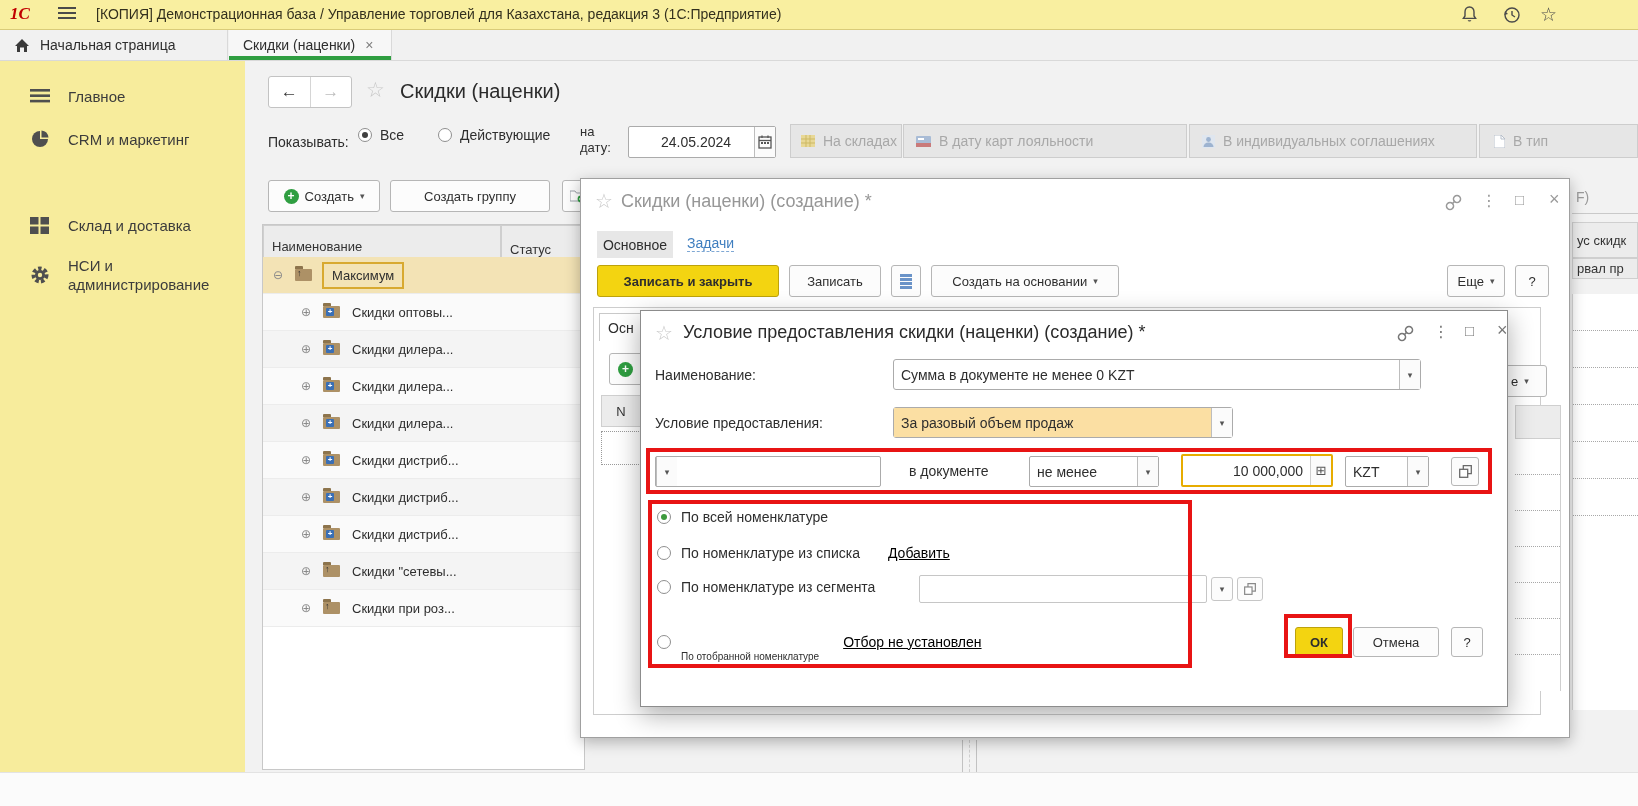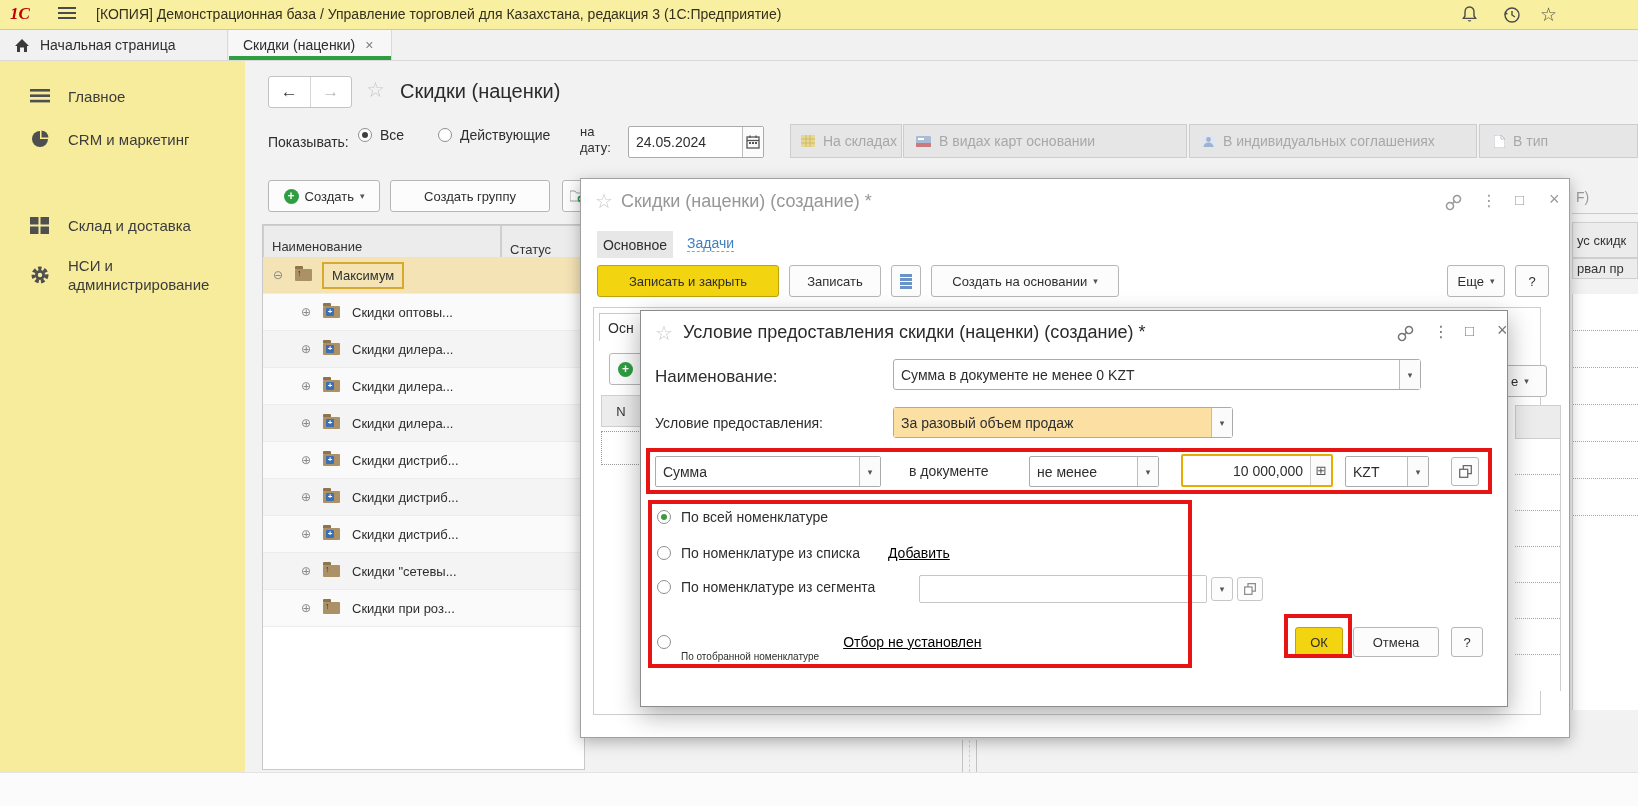--- a/index.html
+++ b/index.html
@@ -3,21 +3,21 @@
 <meta charset="utf-8">
 <style>
   html,body{margin:0;padding:0;background:#e9e9e9;}
   *{box-sizing:border-box;}
   .screen{position:relative;width:1638px;height:806px;overflow:hidden;
     font-family:"Liberation Sans","DejaVu Sans",sans-serif;font-size:13px;color:#2e2e2e;background:#f2f2f2;}
   .abs{position:absolute;}
   
   .btn{display:flex;align-items:center;justify-content:center;gap:6px;background:#fcfcfc;
     border:1px solid #b6b6b6;border-radius:3px;font-size:13px;color:#2e2e2e;cursor:default;}
-  .btn-yellow{background:#f3d411;border-color:#bda20c;font-weight:normal;}
+  .btn-yellow{background:#f3d411;border-color:#bda20c;font-weight:bold;}
   .caret{font-size:9px;color:#555;}
   
   .combo{display:flex;align-items:stretch;background:#fff;border:1px solid #ababab;border-radius:2px;}
   .combo .val{flex:1;display:flex;align-items:center;padding:0 7px;white-space:nowrap;overflow:hidden;}
   .combo .dd{width:21px;display:flex;align-items:center;justify-content:center;border-left:1px solid #bdbdbd;background:#fbfbfb;}
   
   .radio{width:14px;height:14px;border:1px solid #8f8f8f;border-radius:50%;background:#fff;position:relative;flex:none;}
   .radio.sel::after{content:"";position:absolute;left:3px;top:3px;width:6px;height:6px;border-radius:50%;background:#3d9a3d;}
   .radio.sel.dark::after{background:#3f3f3f;}
   .lbl{font-size:13px;color:#2e2e2e;white-space:nowrap;}
@@ -138,21 +138,21 @@
   <div class="abs" style="left:268px;top:134px;font-size:14px;">Показывать:</div>
   <div class="abs" style="left:358px;top:127px;display:flex;align-items:center;gap:8px;">
     <span class="radio sel dark"></span>
     <span style="font-size:14px;">Все</span>
   </div>
   <div class="abs" style="left:438px;top:127px;display:flex;align-items:center;gap:8px;">
     <span class="radio"></span>
     <span style="font-size:14px;">Действующие</span>
   </div>
   <div class="abs" style="left:580px;top:124px;width:44px;font-size:13px;line-height:16px;white-space:normal;">на дату:</div>
-  <div class="abs combo" style="left:628px;top:126px;width:136px;height:32px;">
+  <div class="abs combo" style="left:628px;top:126px;width:148px;height:32px;padding-left:25px;">
     <span class="val" style="font-size:14px;">24.05.2024</span>
     <span class="dd">
       <svg width="14" height="14" viewBox="0 0 14 14">
           <rect x="1" y="2" width="12" height="11" fill="none" stroke="#555" stroke-width="1.3"></rect>
           <line x1="1" y1="5.5" x2="13" y2="5.5" stroke="#555" stroke-width="1.3"></line>
           <line x1="4" y1="0.5" x2="4" y2="3" stroke="#555" stroke-width="1.3"></line>
           <line x1="10" y1="0.5" x2="10" y2="3" stroke="#555" stroke-width="1.3"></line>
           <rect x="3" y="7" width="2" height="2" fill="#555"></rect>
           <rect x="6" y="7" width="2" height="2" fill="#555"></rect>
           <rect x="9" y="7" width="2" height="2" fill="#555"></rect>
@@ -173,21 +173,21 @@
     <span style="color:#a8a8a8;font-size:14px;white-space:nowrap;">На складах</span>
   </div>
   <div class="abs" style="left:903px;top:124px;width:284px;height:34px;background:#e6e6e6;border:1px solid #cdcdcd;display:flex;align-items:center;gap:8px;padding-left:12px;">
     <span>
         <svg width="15" height="11" viewBox="0 0 15 11">
           <rect width="15" height="11" rx="1" fill="#a9bcd6"></rect>
           <rect y="7" width="15" height="4" fill="#c97a7a"></rect>
           <rect x="2" y="2" width="6" height="2" fill="#ffffff"></rect>
         </svg>
       </span>
-    <span style="color:#a8a8a8;font-size:14px;white-space:nowrap;">В видах карт основании</span>
+    <span style="color:#a8a8a8;font-size:14px;white-space:nowrap;">В дату карт лояльности</span>
   </div>
   <div class="abs" style="left:1189px;top:124px;width:288px;height:34px;background:#e6e6e6;border:1px solid #cdcdcd;display:flex;align-items:center;gap:8px;padding-left:12px;">
     <span>
         <svg width="13" height="13" viewBox="0 0 13 13">
           <rect width="13" height="13" fill="#dfe6ef"></rect>
           <circle cx="6.5" cy="4.5" r="2.4" fill="#9db3d0"></circle>
           <path d="M1.5 12 a5 4.5 0 0 1 10 0 Z" fill="#9db3d0"></path>
         </svg>
       </span>
     <span style="color:#a8a8a8;font-size:14px;white-space:nowrap;">В индивидуальных соглашениях</span>
@@ -407,38 +407,37 @@
       <svg width="17" height="17" viewBox="0 0 17 17">
           <path d="M7 10 L10 7" stroke="#777" stroke-width="1.6"></path>
           <rect x="1.5" y="8.5" width="7" height="7" rx="3.5" transform="rotate(-45 5 12)" fill="none" stroke="#777" stroke-width="1.6"></rect>
           <rect x="8.5" y="1.5" width="7" height="7" rx="3.5" transform="rotate(-45 12 5)" fill="none" stroke="#777" stroke-width="1.6"></rect>
         </svg>
     </span>
     <span class="abs titleicons" style="left:792px;top:11px;font-size:16px;color:#777;">⋮</span>
     <span class="abs titleicons" style="left:824px;top:11px;color:#777;">□</span>
     <span class="abs titleicons" style="left:856px;top:9px;font-size:18px;color:#777;">×</span>
 
-    <span class="abs lbl" style="left:14px;top:56px;font-size:17px;">Наименование:</span>
+    <span class="abs lbl" style="left:14px;top:56px;font-size:14px;">Наименование:</span>
     <div class="abs combo" style="left:252px;top:48px;width:528px;height:31px;border-radius:3px;">
       <span class="val" style="font-size:14px;">Сумма в документе не менее 0 KZT</span>
       <span class="dd">
           <span class="caret">▾</span>
         </span>
     </div>
 
     <span class="abs lbl" style="left:14px;top:104px;font-size:14px;">Условие предоставления:</span>
     <div class="abs combo" style="left:252px;top:96px;width:340px;height:31px;border-radius:3px;">
       <span class="val" style="font-size:14px;background:#fbdfa3;">За разовый объем продаж</span>
       <span class="dd">
           <span class="caret">▾</span>
         </span>
     </div>
 
     <div class="abs combo" style="left:14px;top:145px;width:226px;height:31px;">
-      <span class="val" style="font-size:14px;">Сумма</span>
       <span class="dd">
           <span class="caret">▾</span>
         </span>
     </div>
     <span class="abs lbl" style="left:268px;top:152px;font-size:14px;">в документе</span>
     <div class="abs combo" style="left:388px;top:145px;width:130px;height:31px;">
       <span class="val" style="font-size:14px;">не менее</span>
       <span class="dd">
           <span class="caret">▾</span>
         </span>

